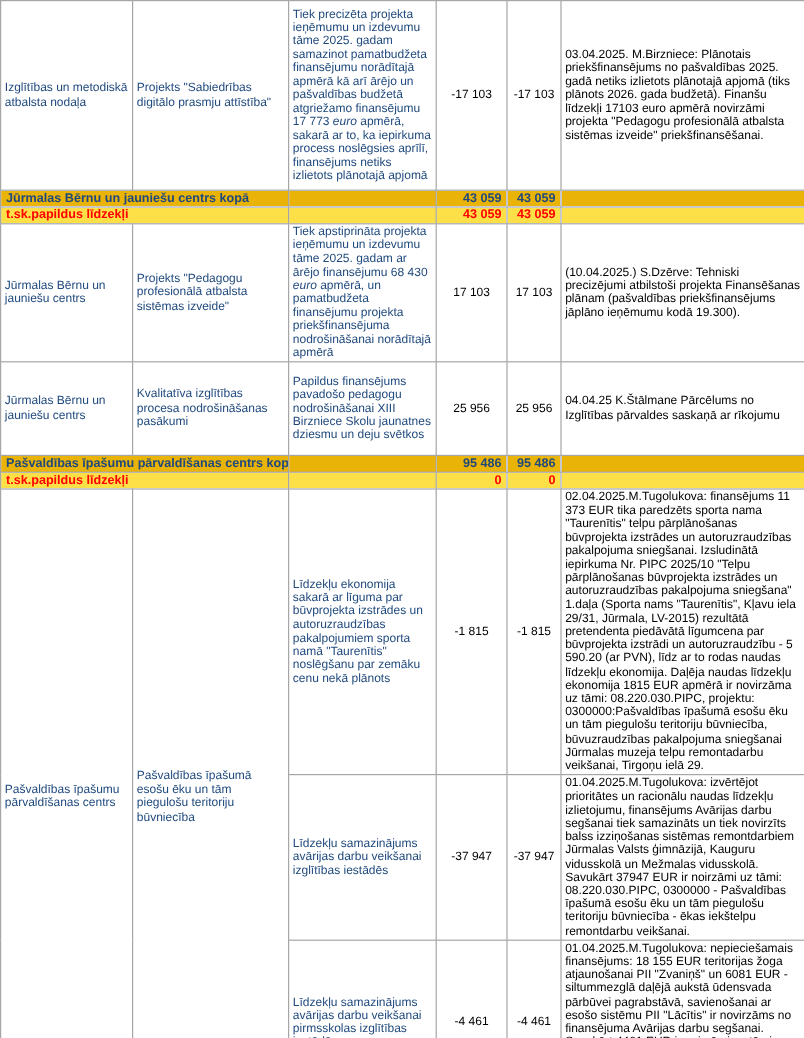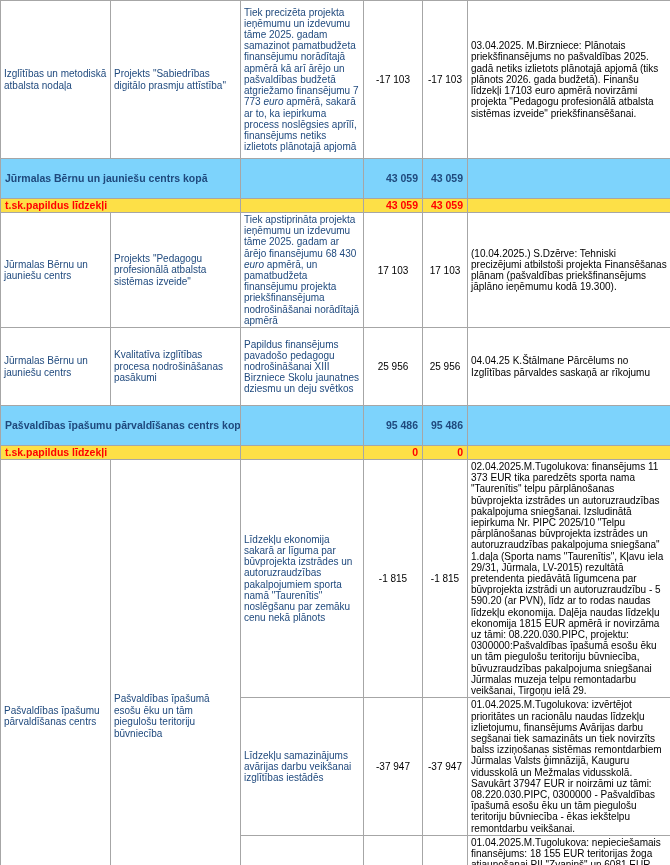--- a/index.html
+++ b/index.html
@@ -20,22 +20,22 @@
   col.c-num2{width:45px;}
   col.c-note{width:203px;}
 
   .blue{color:#1F497D;font-size:10px;line-height:11.5px;}
   .desc{color:#1F497D;font-size:10px;line-height:11.2px;}
   .note{color:#000000;font-size:10px;line-height:11.2px;}
   .num{text-align:center;color:#000000;font-size:10px;padding-right:4px;white-space:nowrap;}
   .euro{font-style:italic;}
 
   tr.total-row td{
-    background:#7dd3fc;color:#1F497D;font-weight:bold;
-    font-size:10.5px;line-height:11px;padding:14px 4px;white-space:nowrap;
+    background:#eab308;color:#1F497D;font-weight:bold;
+    font-size:10.5px;line-height:11px;padding:1px 4px;white-space:nowrap;
   }
   tr.sub-row td{
     background:#fde047;color:#FF0000;font-weight:bold;
     font-size:10.5px;line-height:11px;padding:1px 4px;white-space:nowrap;
   }
   tr.total-row td.tnum, tr.sub-row td.tnum{text-align:right;}
 
   tr.h-r1{height:158px;}
   tr.h-band{height:14px;}
   tr.h-r2{height:112px;}
@@ -55,21 +55,21 @@
         <col class="c-desc">
     <col class="c-num1">
         <col class="c-num2">
         <col class="c-note">
   </colgroup>
   <tbody>
 
     <tr class="h-r1">
       <td class="blue">Izglītības un metodiskā atbalsta nodaļa</td>
       <td class="blue">Projekts "Sabiedrības digitālo prasmju attīstība"</td>
-      <td class="desc"><span>Tiek precizēta projekta ieņēmumu un izdevumu tāme 2025. gadam samazinot pamatbudžeta finansējumu norādītajā apmērā kā arī ārējo un pašvaldības budžetā atgriežamo finansējumu 7 773 </span><span class="euro">euro</span><span> apmērā, sakarā ar to, ka iepirkuma process noslēgsies aprīlī, finansējums netiks izlietots plānotajā apjomā</span></td>
+      <td class="desc"><span>Tiek precizēta projekta ieņēmumu un izdevumu tāme 2025. gadam samazinot pamatbudžeta finansējumu norādītajā apmērā kā arī ārējo un pašvaldības budžetā atgriežamo finansējumu 17 773 </span><span class="euro">euro</span><span> apmērā, sakarā ar to, ka iepirkuma process noslēgsies aprīlī, finansējums netiks izlietots plānotajā apjomā</span></td>
       <td class="num">-17 103</td>
       <td class="num">-17 103</td>
       <td class="note">03.04.2025. M.Birzniece: Plānotais priekšfinansējums  no pašvaldības 2025. gadā netiks izlietots plānotajā apjomā (tiks plānots 2026. gada budžetā). Finanšu līdzekļi 17103 euro apmērā novirzāmi projekta "Pedagogu profesionālā atbalsta sistēmas izveide" priekšfinansēšanai.</td>
     </tr>
 
     <tr class="total-row h-band">
       <td colspan="2">Jūrmalas Bērnu un jauniešu centrs kopā</td>
       <td></td>
       <td class="tnum">43 059</td>
       <td class="tnum">43 059</td>

